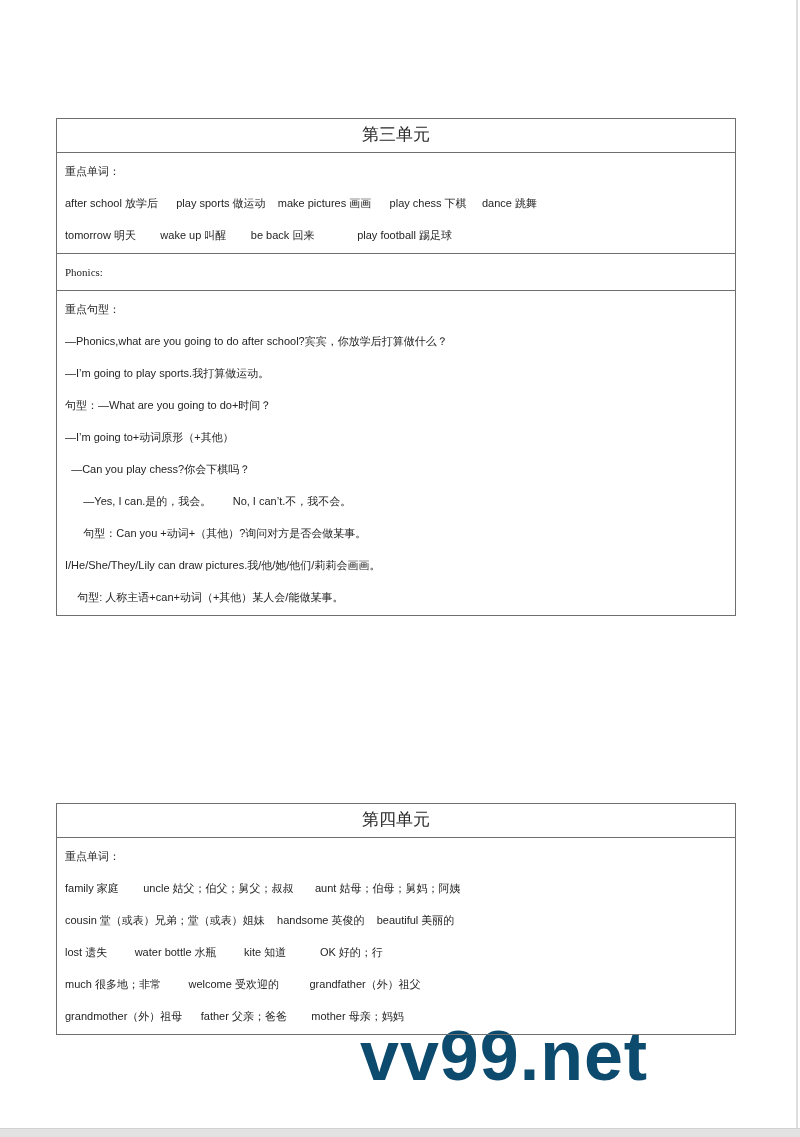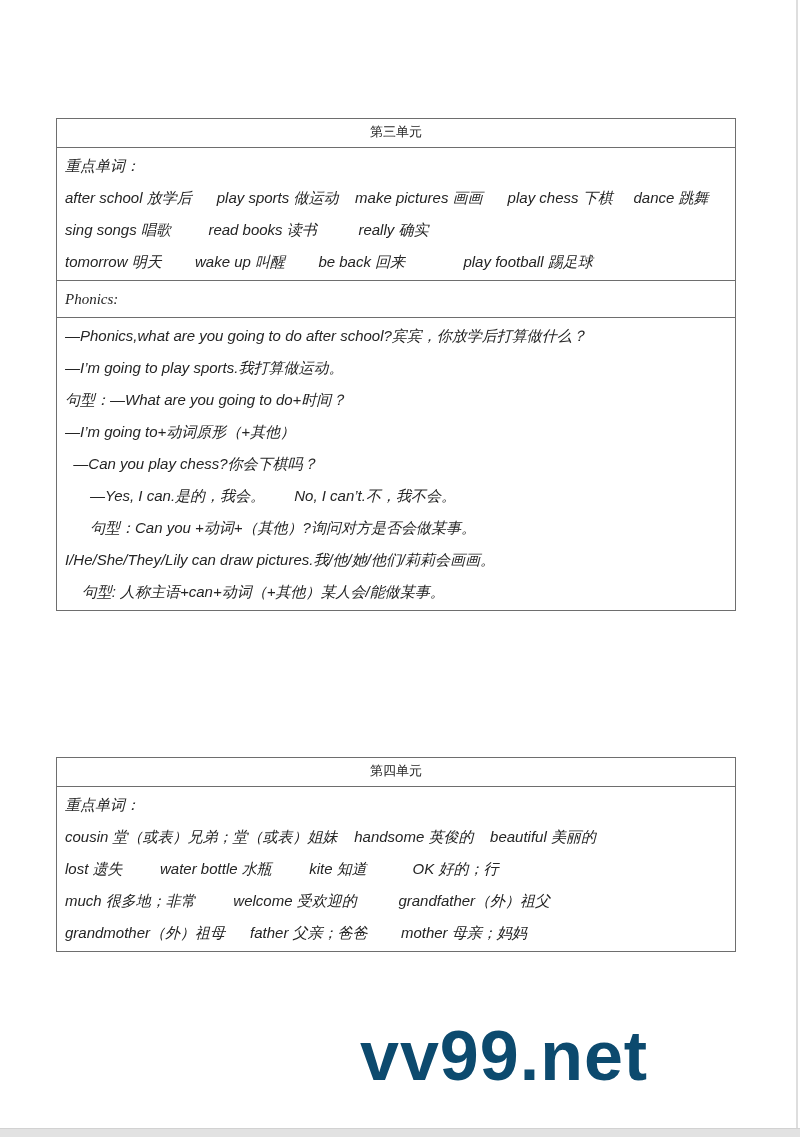--- a/index.html
+++ b/index.html
@@ -14,41 +14,40 @@
     position:absolute; left:360px; top:1016px;
     font-size:70px; font-weight:bold; letter-spacing:1px;
     color:#0c4a6e; z-index:0; user-select:none;
   }
 
   .unit-table {
     position:absolute; left:56px; width:678px;
     border:1px solid #6e6e6e; z-index:1; background:transparent;
   }
   .table1 { top:118px; }
-  .table2 { top:757px; }
+  .table2 { top:803px; }
 
   .table-title {
     text-align:center;
     font-family:"Liberation Serif", serif;
-    font-size:13px; color:#262626;
+    font-size:17px; color:#262626;
     padding:4px 0 6px 0;
     border-bottom:1px solid #6e6e6e;
   }
 
   .section {
     padding:2px 8px 2px 8px;
     border-bottom:1px solid #6e6e6e;
   }
   .section:last-child { border-bottom:none; }
 
   .line, .sec-label {
     white-space:pre-wrap;
-    font-size:15px; line-height:32px;
+    font-size:11px; line-height:32px;
     color:#242424;
-    font-style:italic;
   }
   .sec-label { font-family:"Liberation Serif", serif; }
 
   .page-edge-right {
     position:absolute; left:796px; top:0; width:2px; height:1129px;
     background:#dedede; z-index:2;
   }
   .bottom-band {
     position:absolute; left:0; bottom:0; width:800px; height:8px;
     background:#e2e2e2; border-top:1px solid #d2d2d2; z-index:2;
@@ -61,50 +60,51 @@
 
   <div class="watermark">vv99.net</div>
 
   <div class="unit-table table1">
     <div class="table-title">第三单元</div>
 
     <div class="section">
       <div class="sec-label">重点单词：</div>
       <div>
           <div class="line">after school 放学后      play sports 做运动    make pictures 画画      play chess 下棋     dance 跳舞</div>
-          <div class="line">sing songs 唱歌         read books 读书          really 确实</div>
           <div class="line">tomorrow 明天        wake up 叫醒        be back 回来              play football 踢足球</div>
         </div>
     </div>
 
     <div class="section">
       <div class="sec-label">Phonics:</div>
     </div>
 
     <div class="section">
+      <div class="sec-label">重点句型：</div>
       <div>
           <div class="line">—Phonics,what are you going to do after school?宾宾，你放学后打算做什么？</div>
           <div class="line">—I’m going to play sports.我打算做运动。</div>
           <div class="line">句型：—What are you going to do+时间？</div>
           <div class="line">—I’m going to+动词原形（+其他）</div>
           <div class="line">  —Can you play chess?你会下棋吗？</div>
           <div class="line">      —Yes, I can.是的，我会。       No, I can’t.不，我不会。</div>
           <div class="line">      句型：Can you +动词+（其他）?询问对方是否会做某事。</div>
           <div class="line">I/He/She/They/Lily can draw pictures.我/他/她/他们/莉莉会画画。</div>
           <div class="line">    句型: 人称主语+can+动词（+其他）某人会/能做某事。</div>
         </div>
     </div>
   </div>
 
   <div class="unit-table table2">
     <div class="table-title">第四单元</div>
 
     <div class="section">
       <div class="sec-label">重点单词：</div>
       <div>
+          <div class="line">family 家庭        uncle 姑父；伯父；舅父；叔叔       aunt 姑母；伯母；舅妈；阿姨</div>
           <div class="line">cousin 堂（或表）兄弟；堂（或表）姐妹    handsome 英俊的    beautiful 美丽的</div>
           <div class="line">lost 遗失         water bottle 水瓶         kite 知道           OK 好的；行</div>
           <div class="line">much 很多地；非常         welcome 受欢迎的          grandfather（外）祖父</div>
           <div class="line">grandmother（外）祖母      father 父亲；爸爸        mother 母亲；妈妈</div>
         </div>
     </div>
   </div>
 
   <div class="page-edge-right"></div>
   <div class="bottom-band"></div>

